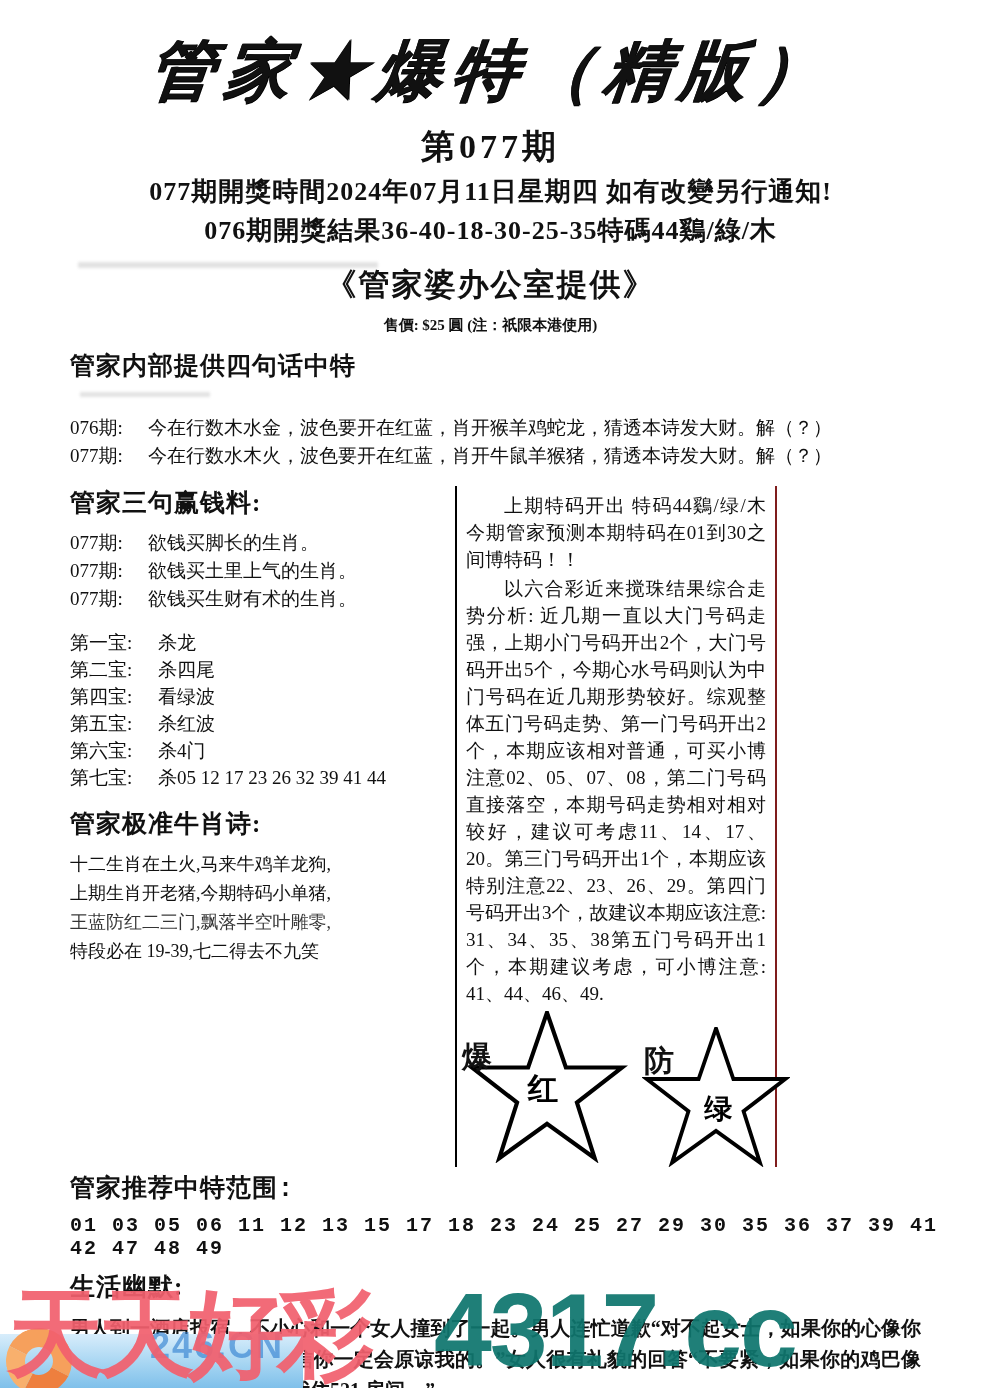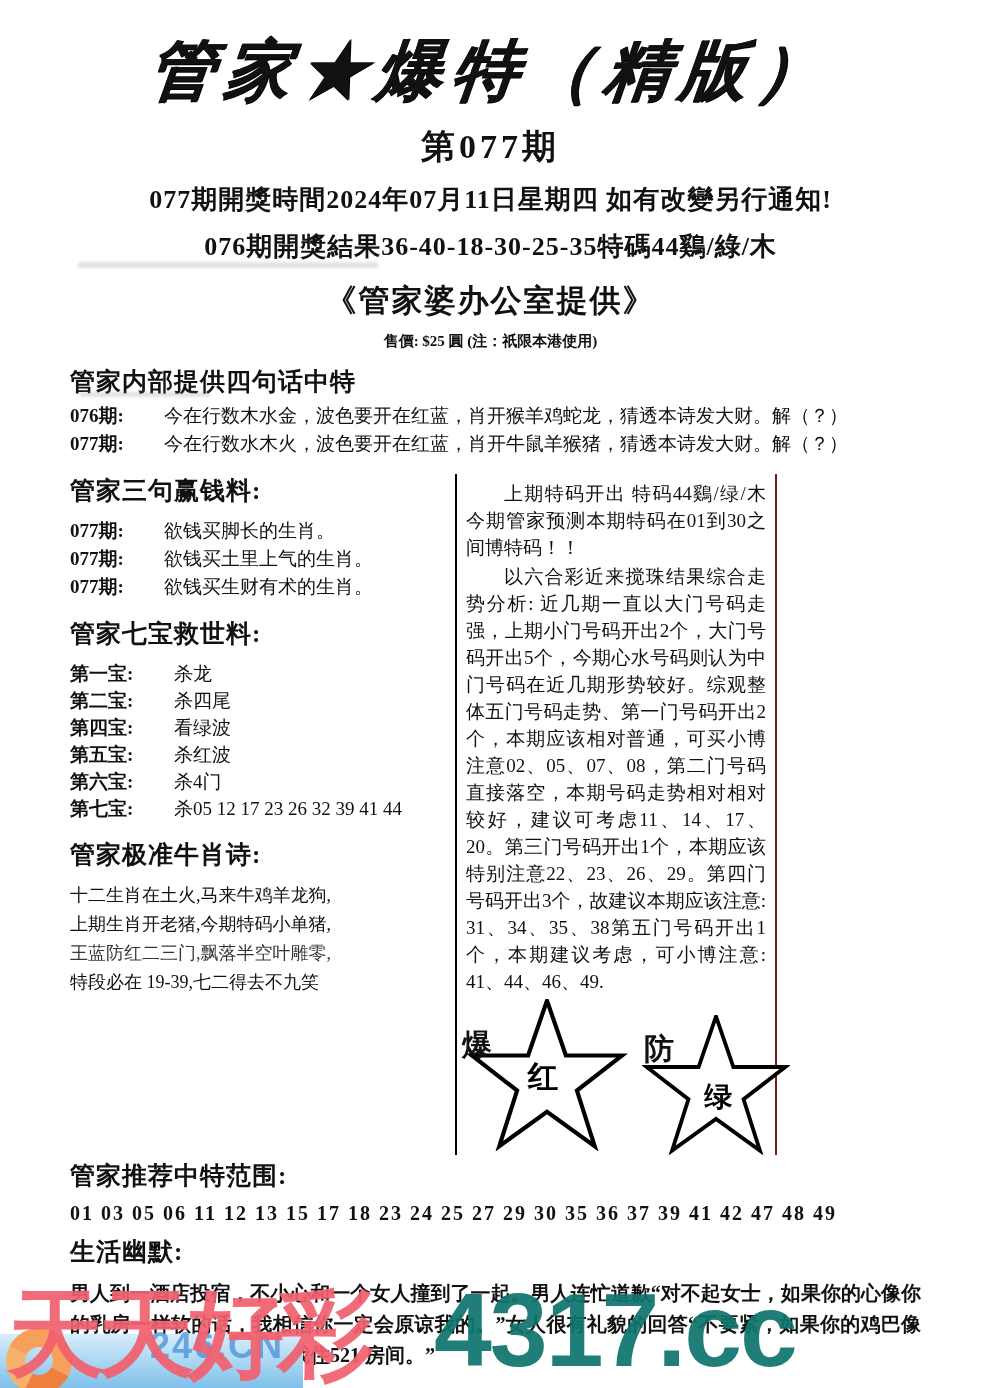--- a/index.html
+++ b/index.html
@@ -9,29 +9,29 @@
     font-family:"Liberation Serif","DejaVu Serif",serif;color:#111;
   }
   
   .masthead{padding-top:26px;text-align:center;}
   .masthead h1{
     margin:0;font-size:66px;font-weight:900;font-style:italic;
     letter-spacing:10px;transform:skewX(-6deg);
     text-shadow:1px 0 0 #000,0 1px 0 #000;
   }
   .issue{font-size:34px;font-weight:700;margin-top:8px;letter-spacing:4px;}
-  .hline{font-size:26px;font-weight:700;margin-top:12px;letter-spacing:1px;text-align:center;}
+  .hline{font-size:26px;font-weight:700;margin-top:4px;letter-spacing:1px;text-align:center;}
   .provider{font-size:31px;font-weight:700;margin-top:16px;letter-spacing:2px;}
   .price{font-size:15px;font-weight:700;margin-top:10px;}
   
   .sec-h{font-size:25px;font-weight:700;margin:0 0 10px 0;letter-spacing:1px;}
   .row{font-size:19px;line-height:28px;white-space:nowrap;}
-  .row .lab{display:inline-block;min-width:62px;margin-right:32px;font-weight:bold;}
+  .row .lab{display:inline-block;min-width:62px;margin-right:16px;}
   .four{padding:14px 0 0 70px;}
-  .four .sec-h{margin-bottom:4px;}
+  .four .sec-h{margin-bottom:32px;}
   .columns{display:flex;align-items:flex-start;padding:16px 0 0 70px;}
   .leftcol{width:385px;flex:0 0 385px;}
   .leftcol section{margin-bottom:16px;}
   .treasure .row .lab{min-width:72px;}
   .treasure .row{line-height:27px;}
   .poem-line{font-size:18px;line-height:29px;white-space:nowrap;}
   .poem-line.smudged{filter:blur(.4px);opacity:.85;}
   
   .panel{
     width:322px;flex:0 0 322px;margin-left:0;min-height:612px;
@@ -42,21 +42,21 @@
     text-align:justify;}
   .stars{display:flex;align-items:flex-start;margin-top:4px;}
   .stargrp{position:relative;}
   .stargrp .slab{
     position:absolute;top:26px;left:-4px;font-size:30px;font-weight:700;z-index:2;
   }
   .stargrp svg{display:block;}
   .stargrp.g2{margin-left:14px;margin-top:16px;}
   .stargrp.g2 .slab{left:2px;top:14px;}
   
-  .recommend{padding:4px 12px 0 70px;}
+  .recommend{padding:4px 12px 0 70px;font-family:Liberation Mono, monospace;}
   .numbers{font-size:20px;font-weight:700;letter-spacing:2px;margin-top:8px;}
   .humor{padding:10px 60px 0 70px;}
   .humor p{font-size:20px;font-weight:700;line-height:31px;margin:8px 0 0 0;
     text-align:justify;}
   
   .artifact{position:absolute;background:#9a9a9a;opacity:.28;filter:blur(1.4px);}
   .a1{left:78px;top:262px;width:300px;height:6px;}
   .a2{left:80px;top:392px;width:130px;height:5px;}
   
   .bluebox{
@@ -122,21 +122,20 @@
         </div>
         <div class="row">
           <span class="lab">077期:</span><span>欲钱买土里上气的生肖。</span>
         </div>
         <div class="row">
           <span class="lab">077期:</span><span>欲钱买生财有术的生肖。</span>
         </div>
       </section>
 
       <section class="treasure">
-        <h2 class="sec-h">管家七宝救世料:</h2>
         <div class="row">
           <span class="lab">第一宝:</span><span>杀龙</span>
         </div>
         <div class="row">
           <span class="lab">第二宝:</span><span>杀四尾</span>
         </div>
         <div class="row">
           <span class="lab">第四宝:</span><span>看绿波</span>
         </div>
         <div class="row">

